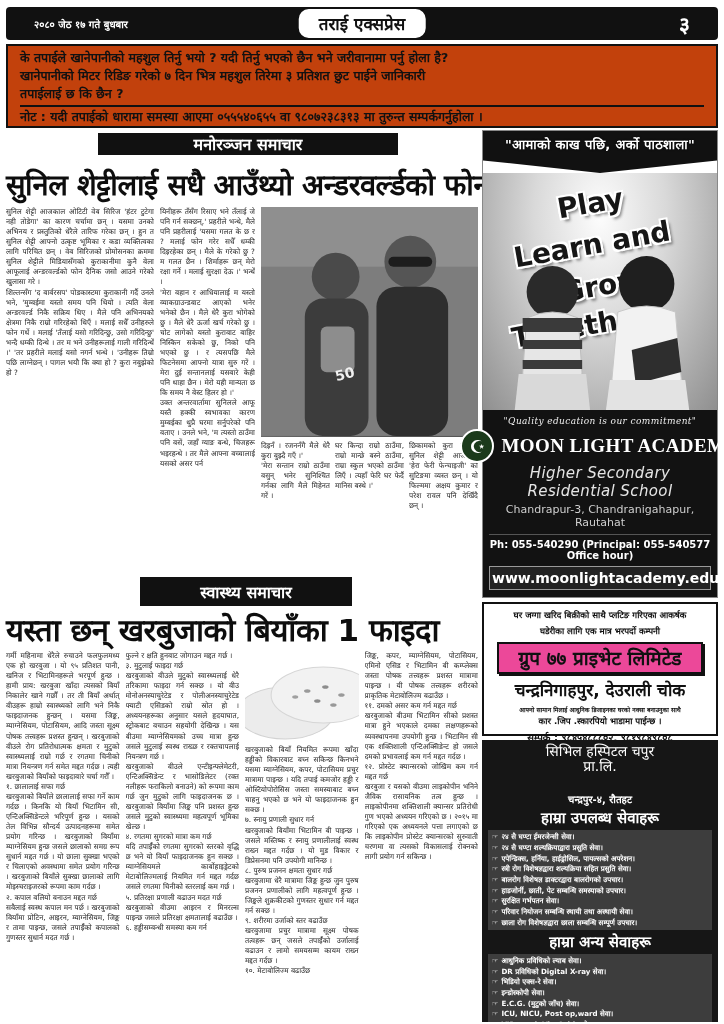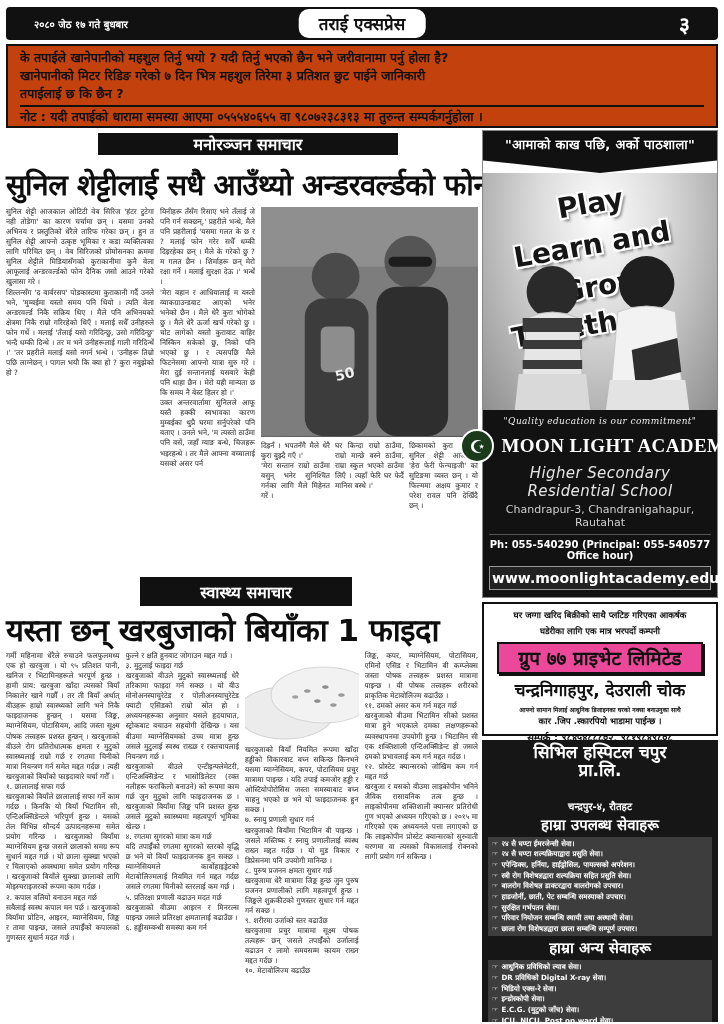--- a/index.html
+++ b/index.html
@@ -79,21 +79,21 @@
   .g77-title { margin:5px auto 4px; width:94%; border:2px solid #111; background:#ec4899; box-shadow:2px 2px 0 #111;
                font-size:19px; font-weight:800; padding:1px 0; }
   .g77-loc { font-size:17px; font-weight:800; }
   .g77-l3 { font-size:6.2px; margin-top:4px; }
   .g77-l4 { font-size:8.6px; font-weight:800; margin-top:1px; }
   .g77-contact { font-size:10px; font-weight:800; margin-top:3px; }
 
   
   .hosp { position:absolute; left:482px; top:740px; width:236px; height:282px; background:#161616; color:#fff;
           padding:4px 6px; text-align:center; overflow:hidden; }
-  .hosp-name { font-size:17px; font-weight:700; line-height:1.05; white-space:pre-line; }
+  .hosp-name { font-size:14px; font-weight:400; line-height:1.05; white-space:pre-line; }
   .hosp-addr { font-size:10px; font-weight:700; margin-top:19px; }
   .hosp-heading { font-size:15px; font-weight:800; margin-top:1px; }
   .hosp-list { background:#3d3d3d; margin-top:3px; padding:2px 4px; text-align:left; }
   .hosp-item { display:flex; gap:3px; font-size:7.1px; font-weight:600; line-height:1.5; }
   .hosp-item .bullet { flex:0 0 auto; }
 </style>
 </head>
 <body>
 
 <div class="page">
@@ -128,21 +128,21 @@
           <circle cx="75" cy="70" r="24" fill="#4a4a4a"></circle>
           <rect x="44" y="92" width="64" height="138" rx="18" fill="#3c3c3c"></rect>
           <circle cx="150" cy="55" r="26" fill="#555555"></circle>
           <rect x="116" y="80" width="72" height="150" rx="20" fill="#2e2e2e"></rect>
           <rect x="128" y="50" width="44" height="10" rx="5" fill="#1d1d1d"></rect>
           <rect x="60" y="120" width="34" height="46" rx="6" fill="#cfcfcf" opacity="0.55"></rect>
         </svg>
         <span class="photo-overlay">50</span>
       </div>
       <div class="ent-below">
-        <div class="bodytext">दिइनँ । भपतनँगै मैले धेरै कुरा बुझ्दै गएँ ।'
+        <div class="bodytext">दिइनँ । रजननँगै मैले धेरै कुरा बुझ्दै गएँ ।'
 'मेरा सन्तान राम्रो ठाउँमा बसुन् भनेर सुनिश्चित गर्नका लागि मैले मिहेनत गरें ।</div>
         <div class="bodytext">घर किन्दा राम्रो ठाउँमा, राम्रो मान्छे बस्ने ठाउँमा, राम्रा स्कुल भएको ठाउँमा लिएँ । त्यहाँ फेरि घर फेर्दै मानिस बस्थे ।'</div>
         <div class="bodytext">छिकामको कुरा गर्नुपर्दा सुनिल शेट्टी आजकाल 'हेरा फेरी फेन्चाइजी' को सुटिङमा व्यस्त छन् । यो फिल्ममा अक्षय कुमार र परेश रावल पनि देखिँदै छन् ।</div>
       </div>
     </div>
   </div>
 
   <div class="banner health-banner">स्वास्थ्य समाचार</div>
   <div class="headline health-headline">यस्ता छन् खरबुजाको बियाँका 1 फाइदा</div>
 

